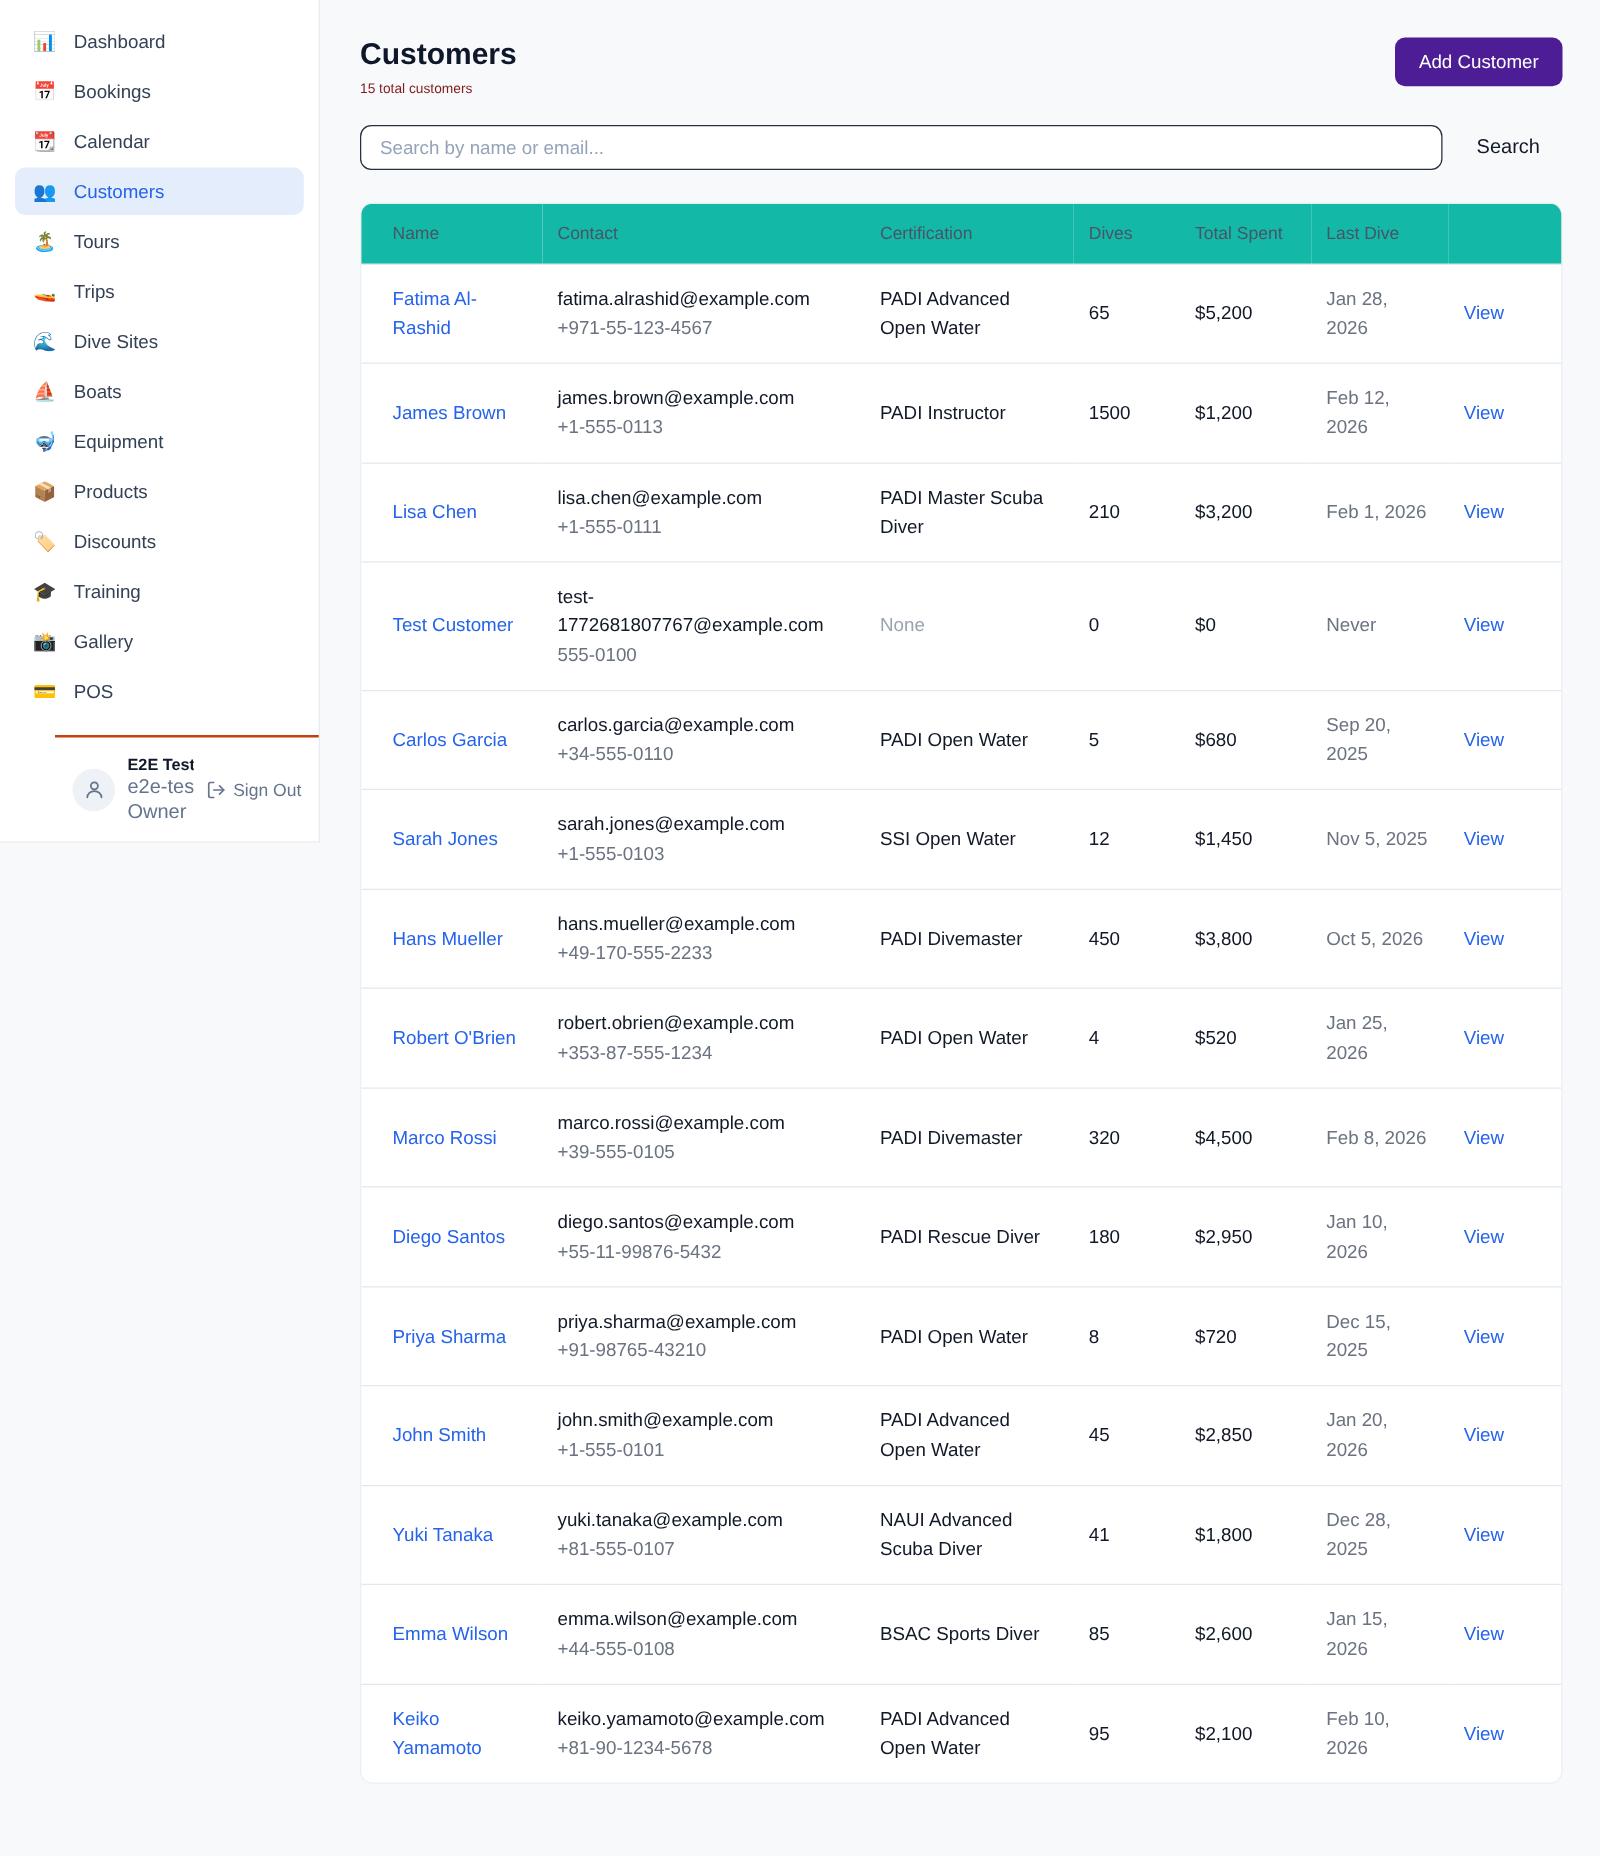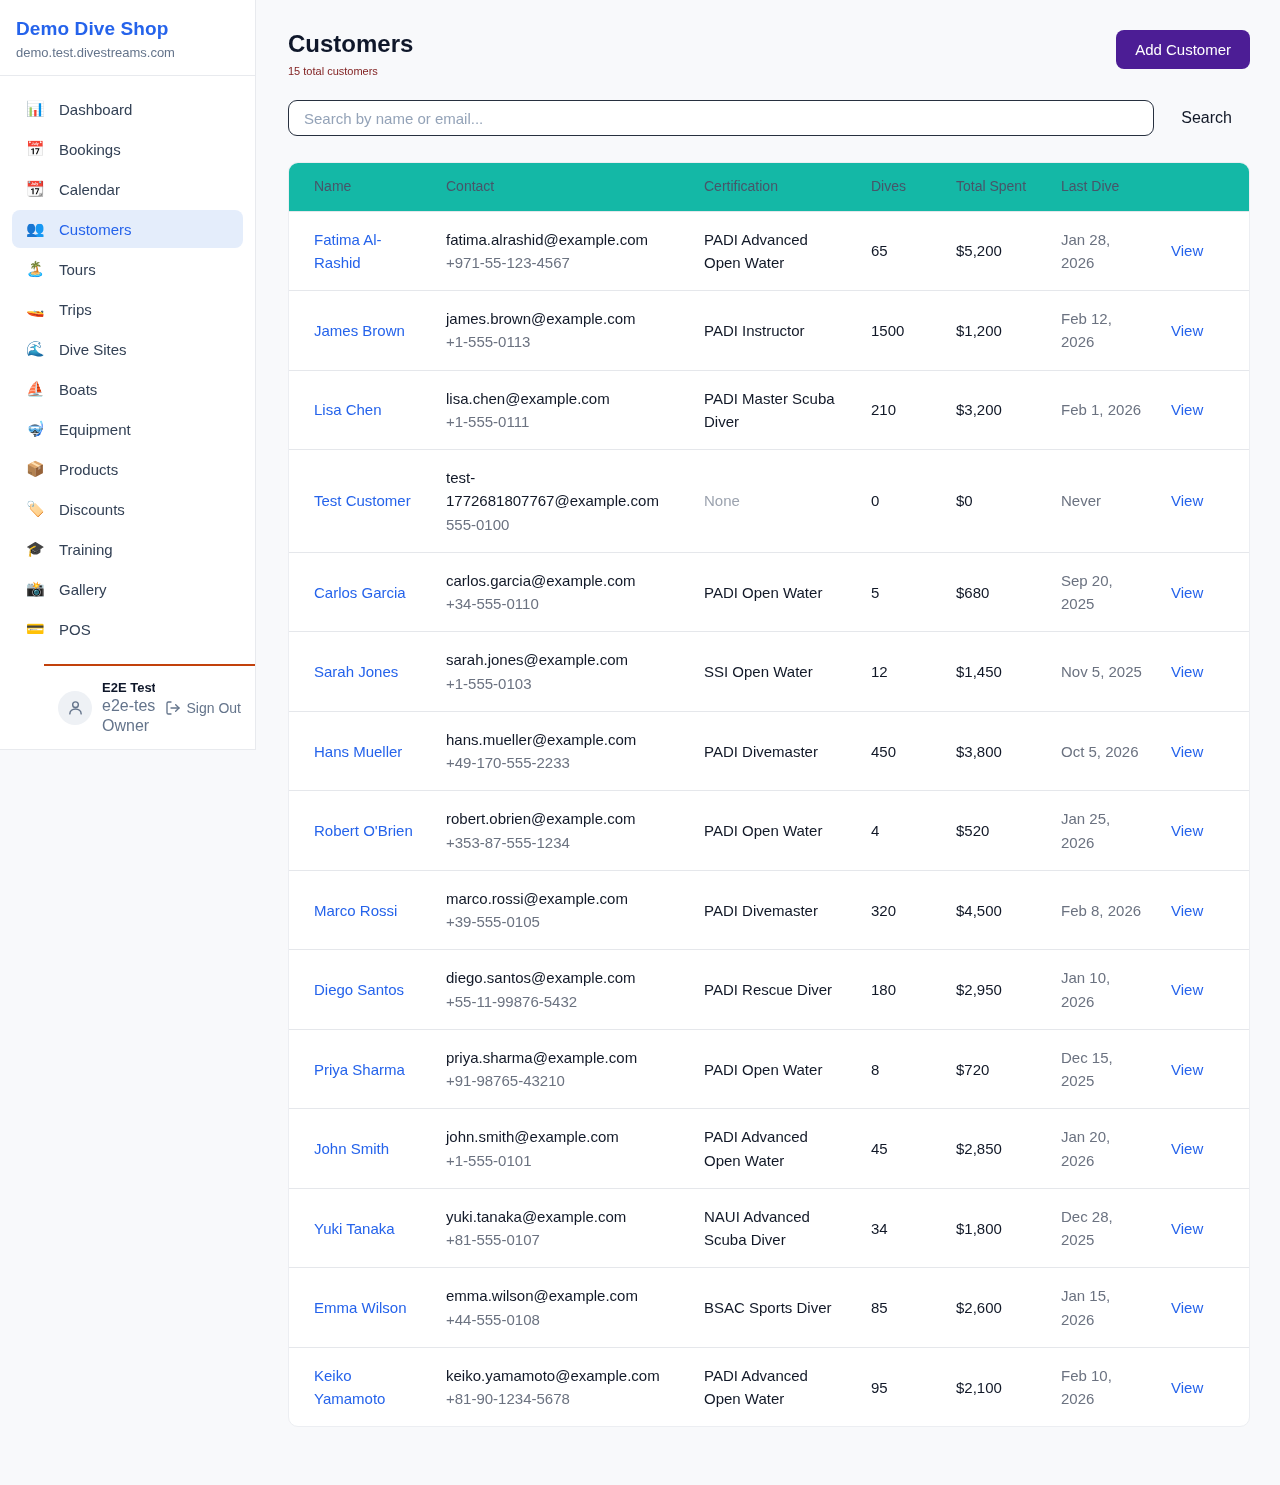--- a/index.html
+++ b/index.html
@@ -177,24 +177,20 @@
   .cert { color: #111827; }
   .cert.muted-cert { color: #9ca3af; }
   .dives, .spent { color: #111827; }
   .lastdive { color: #6b7280; }
   .view-link { color: #2563eb; font-weight: 500; text-decoration: none; cursor: pointer; }
 </style>
 </head>
 <body>
 
 <aside class="sidebar">
-  <div class="sidebar-header">
-    <div class="shop-name">Demo Dive Shop</div>
-    <div class="shop-domain">demo.test.divestreams.com</div>
-  </div>
 
   <nav class="nav">
       <div class="nav-item">
     <span class="nav-icon">📊</span>
     <span class="nav-label">Dashboard</span>
   </div>
       <div class="nav-item">
     <span class="nav-icon">📅</span>
     <span class="nav-label">Bookings</span>
   </div>
@@ -452,21 +448,21 @@
     <td><span class="lastdive">Jan 20, 2026</span></td>
     <td><a class="view-link">View</a></td>
   </tr>
           <tr>
     <td><a class="name-link">Yuki Tanaka</a></td>
     <td>
       <div class="email">yuki.tanaka@example.com</div>
       <div class="phone">+81-555-0107</div>
     </td>
     <td><span class="cert">NAUI Advanced Scuba Diver</span></td>
-    <td><span class="dives">34</span></td>
+    <td><span class="dives">41</span></td>
     <td><span class="spent">$1,800</span></td>
     <td><span class="lastdive">Dec 28, 2025</span></td>
     <td><a class="view-link">View</a></td>
   </tr>
           <tr>
     <td><a class="name-link">Emma Wilson</a></td>
     <td>
       <div class="email">emma.wilson@example.com</div>
       <div class="phone">+44-555-0108</div>
     </td>

